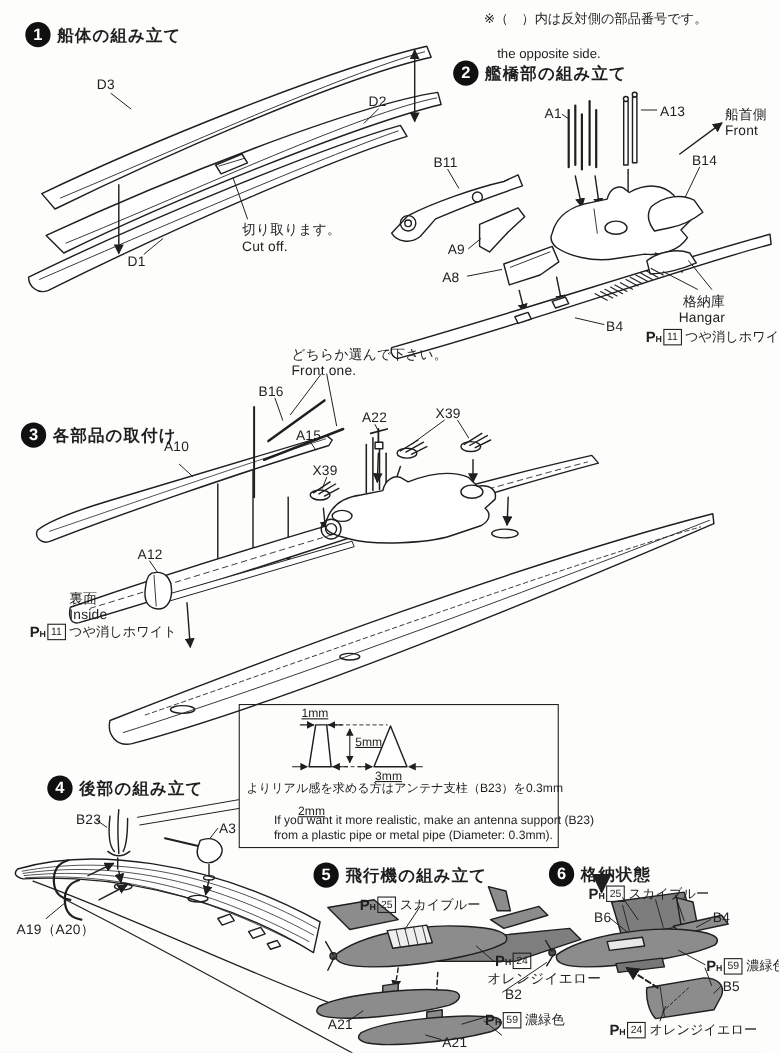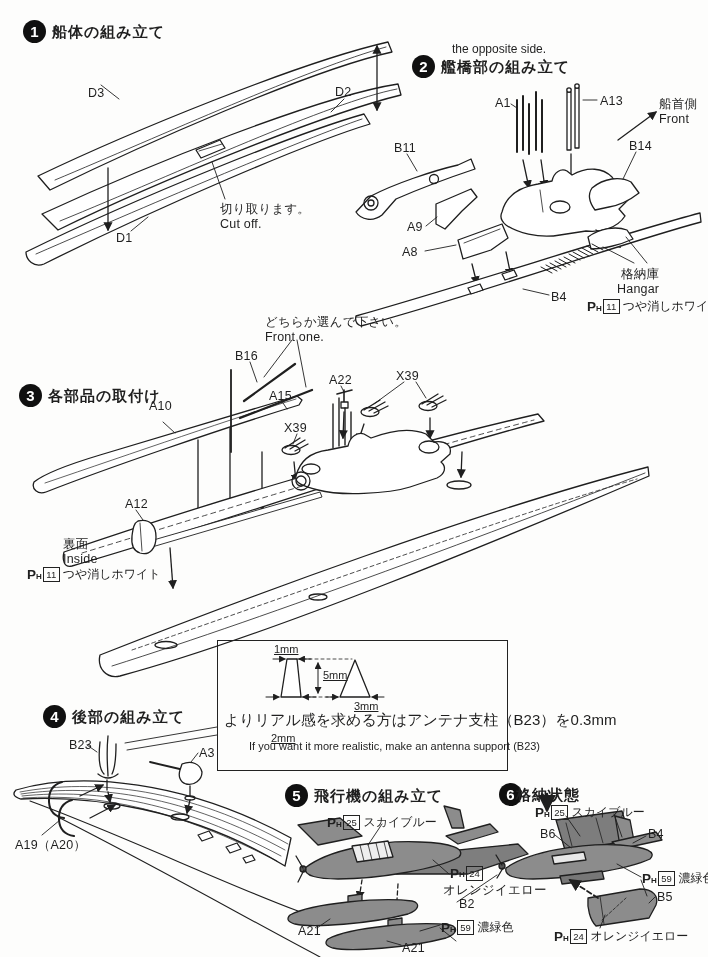--- a/index.html
+++ b/index.html
@@ -9,21 +9,21 @@
     font-family:"Liberation Sans","DejaVu Sans",sans-serif;color:#1f1f1f;
   }
   svg.art{position:absolute;left:0;top:0;}
   .lbl{position:absolute;font-size:12.5px;letter-spacing:.2px;white-space:nowrap;}
   .h{position:absolute;font-size:15px;font-weight:bold;white-space:nowrap;letter-spacing:1px;}
   .badge{
     position:absolute;width:23px;height:23px;border-radius:50%;background:#101010;color:#fff;
     font-weight:bold;font-size:15px;display:flex;align-items:center;justify-content:center;
   }
   .note{position:absolute;font-size:12px;line-height:1.2;white-space:nowrap;}
-  .jp-s{font-size:15px;}
+  .jp-s{font-size:11px;}
   .en-s{font-size:11px;margin-left:28px;}
   .dim{position:absolute;font-size:11px;white-space:nowrap;text-decoration:underline;}
   .paint{position:absolute;font-size:12px;white-space:nowrap;display:flex;align-items:center;}
   .psym{font-weight:bold;font-size:13.5px;line-height:1;}
   .psub{font-size:8px;line-height:1;margin:4px 1px 0 0;align-self:center;font-weight:bold;}
   .pnum{border:1.2px solid #222;font-size:9.5px;line-height:1;padding:1.5px 2.5px;margin:0 3px 0 0;}
   .pname{font-size:12px;}
   .notebox{position:absolute;left:217px;top:640px;width:289px;height:129px;border:1.6px solid #222;}
 </style>
 </head>
@@ -321,25 +321,26 @@
       <span>4</span>
     </div>
 <div class="h" style="left:72px;top:708px">後部の組み立て</div>
 <div class="badge" style="left:285px;top:784px">
       <span>5</span>
     </div>
 <div class="h" style="left:314px;top:787px">飛行機の組み立て</div>
 <div class="badge" style="left:499px;top:783px">
       <span>6</span>
     </div>
-<div class="h" style="left:516px;top:786px">格納状態</div>
-
+<div class="h" style="left:528px;top:786px">格納状態</div>
+
+<div class="note" style="left:440px;top:10px">※（　）内は反対側の部品番号です。</div>
 <div class="note" style="left:452px;top:42px">the opposite side.</div>
 
-<div class="lbl" style="left:88px;top:86px">D3</div>
+<div class="lbl" style="left:88px;top:70px">D3</div>
 <div class="lbl" style="left:335px;top:85px">D2</div>
 <div class="lbl" style="left:116px;top:231px">D1</div>
 <div class="lbl" style="left:220px;top:201px">切り取ります。</div>
 <div class="lbl" style="left:220px;top:217px">Cut off.</div>
 
 <div class="lbl" style="left:495px;top:96px">A1</div>
 <div class="lbl" style="left:600px;top:94px">A13</div>
 <div class="lbl" style="left:659px;top:96px">船首側</div>
 <div class="lbl" style="left:659px;top:112px">Front</div>
 <div class="lbl" style="left:394px;top:141px">B11</div>
@@ -371,23 +372,24 @@
       <span class="psym">P</span>
       <span class="psub">H</span>
       <span class="pnum">11</span>
       <span class="pname">つや消しホワイト</span>
     </div>
 
 <div class="notebox"></div>
 <div class="dim" style="left:274px;top:643px">1mm</div>
 <div class="dim" style="left:323px;top:669px">5mm</div>
 <div class="dim" style="left:271px;top:732px">2mm</div>
-<div class="dim" style="left:354px;top:700px">3mm</div>
+<div class="dim" style="left:341px;top:700px">3mm</div>
 <div class="note jp-s" style="left:224px;top:711px">よりリアル感を求める方はアンテナ支柱（B23）を0.3mm</div>
 <div class="note en-s" style="left:221px;top:740px">If you want it more realistic,  make an antenna support (B23)</div>
+<div class="note en-s" style="left:221px;top:754px">from a plastic pipe or metal pipe (Diameter: 0.3mm).</div>
 
 <div class="lbl" style="left:69px;top:738px">B23</div>
 <div class="lbl" style="left:199px;top:746px">A3</div>
 <div class="lbl" style="left:15px;top:837px">A19（A20）</div>
 
 <div class="paint" style="left:327px;top:814px">
       <span class="psym">P</span>
       <span class="psub">H</span>
       <span class="pnum">25</span>
       <span class="pname">スカイブルー</span>

